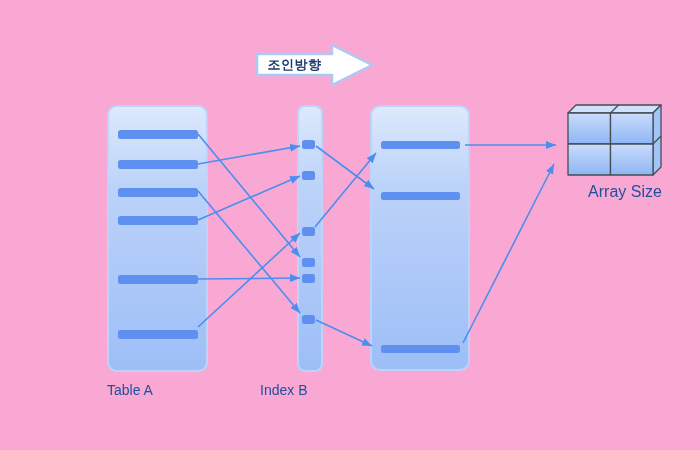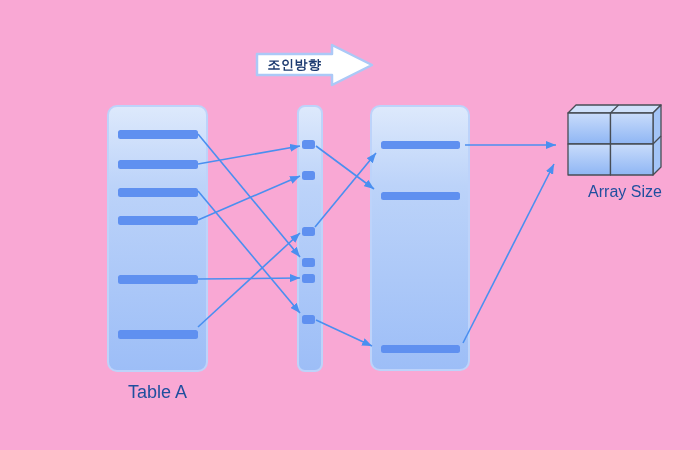--- a/index.html
+++ b/index.html
@@ -20,21 +20,21 @@
     position:absolute; box-sizing:border-box;
     border:2px solid var(--table-border,#bdd3fa);
     border-radius:10px;
     background:linear-gradient(180deg, var(--table-fill-top,#dde9fc) 0%, #bcd3f9 30%, var(--table-fill-bottom,#9dbef7) 100%);
   }
   .table-col.narrow { border-radius:8px; }
   .row-bar { position:absolute; background:var(--row-fill,#5f90f0); border-radius:2.5px; }
   
   .col-label {
     position:absolute; top:382px; color:var(--label-text,#1f4f9e);
-    font-size:18px; text-align:center;
+    font-size:14px; 
   }
   .array-label {
     position:absolute; left:570px; top:183px; width:110px; text-align:center;
     color:var(--label-text,#1f4f9e); font-size:16px;
   }
   
   #connectors, #arraySvg { position:absolute; pointer-events:none; }
   #connectors { left:0; top:0; }
   #arraySvg { left:566px; top:101px; }
 </style>
@@ -66,20 +66,21 @@
       <div class="row-bar" style="left: 3px; top: 166.5px; width: 13px; height: 9px;"></div>
       <div class="row-bar" style="left: 3px; top: 207.5px; width: 13px; height: 9px;"></div>
     </div>
   <div class="table-col" id="colTableB" style="left: 370px; top: 105px; width: 100px; height: 266px;">
       <div class="row-bar" style="left: 9px; top: 34px; width: 79px; height: 8px;"></div>
       <div class="row-bar" style="left: 9px; top: 85px; width: 79px; height: 8px;"></div>
       <div class="row-bar" style="left: 9px; top: 238px; width: 79px; height: 8px;"></div>
     </div>
 
   <div class="col-label" style="left:107px;width:101px;">Table A</div>
+  <div class="col-label" style="left:260px;width:100px;">Index B</div>
 
   <svg id="arraySvg" width="110" height="80">
       <defs>
         <linearGradient id="cg" x1="0" y1="0" x2="0" y2="1">
           <stop offset="0" stop-color="#c9dcfb"></stop>
           <stop offset="1" stop-color="#8fb6f4"></stop>
         </linearGradient>
       </defs>
       <path d="M2,12 L10,4 L95,4 L87,12 Z" fill="#cfe1fb" stroke="#474d55" stroke-width="1.3" stroke-linejoin="round"></path>
       <path d="M87,12 L95,4 L95,66 L87,74 Z" fill="#a3c4f7" stroke="#474d55" stroke-width="1.3" stroke-linejoin="round"></path>

